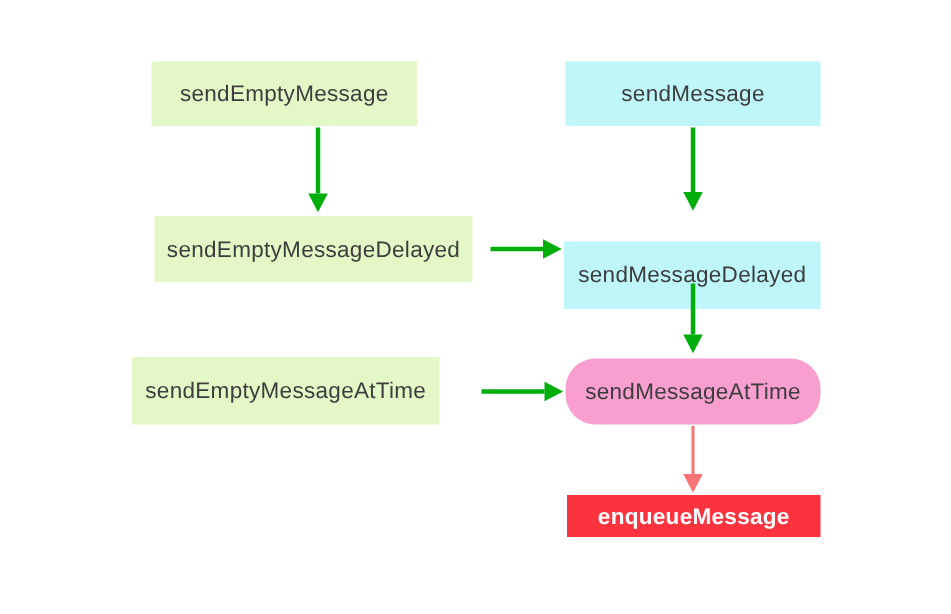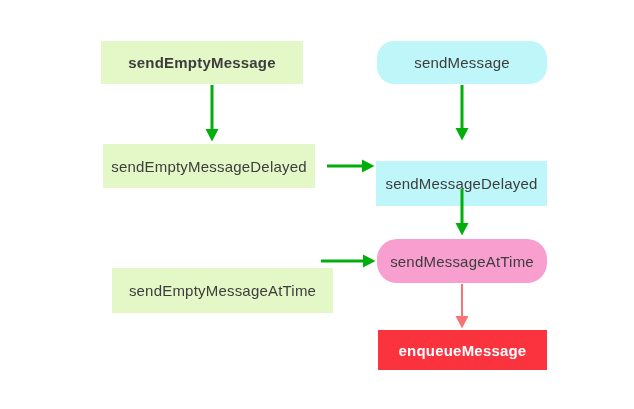--- a/index.html
+++ b/index.html
@@ -28,27 +28,27 @@
   .node-green { background: var(--node-green, #e3f8c6); }
   .node-cyan  { background: var(--node-cyan,  #bef6f9); }
   .node-pink  { background: var(--node-pink,  #f89fd0); }
   .node-red   {
     background: var(--node-red, #fa333f);
     color: var(--text-light, #ffffff);
     font-weight: 600;
   }
 
   
-  #n-sendEmptyMessage        { left: 101px; top: 41px;  width: 202px; height: 43px; font-weight: bold; }
-  #n-sendMessage             { left: 377px; top: 41px;  width: 170px; height: 43px; border-radius: 17px; }
+  #n-sendEmptyMessage        { left: 101px; top: 41px;  width: 177px; height: 43px; }
+  #n-sendMessage             { left: 377px; top: 41px;  width: 170px; height: 43px; }
   #n-sendEmptyMessageDelayed { left: 103px; top: 144px; width: 212px; height: 44px; }
   #n-sendMessageDelayed      { left: 376px; top: 143px; width: 171px; height: 45px; margin-top: 18px; }
-  #n-sendEmptyMessageAtTime  { left: 112px;  top: 238px; width: 221px; height: 45px; margin-top: 30px; }
+  #n-sendEmptyMessageAtTime  { left: 88px;  top: 238px; width: 205px; height: 45px; }
   #n-sendMessageAtTime       { left: 377px; top: 239px; width: 170px; height: 44px; border-radius: 20px; }
-  #n-enqueueMessage          { left: 378px; top: 330px; width: 169px; height: 40px; }
+  #n-enqueueMessage          { left: 378px; top: 330px; width: 169px; height: 28px; }
 
   #edges {
     position: absolute;
     left: 0; top: 0;
     width: 634px;
     height: 409px;
     pointer-events: none;
   }
   .edge-green-line { stroke: var(--arrow-green, #01ae0c); stroke-width: 3; }
   .edge-green-head { fill: var(--arrow-green, #01ae0c); }

